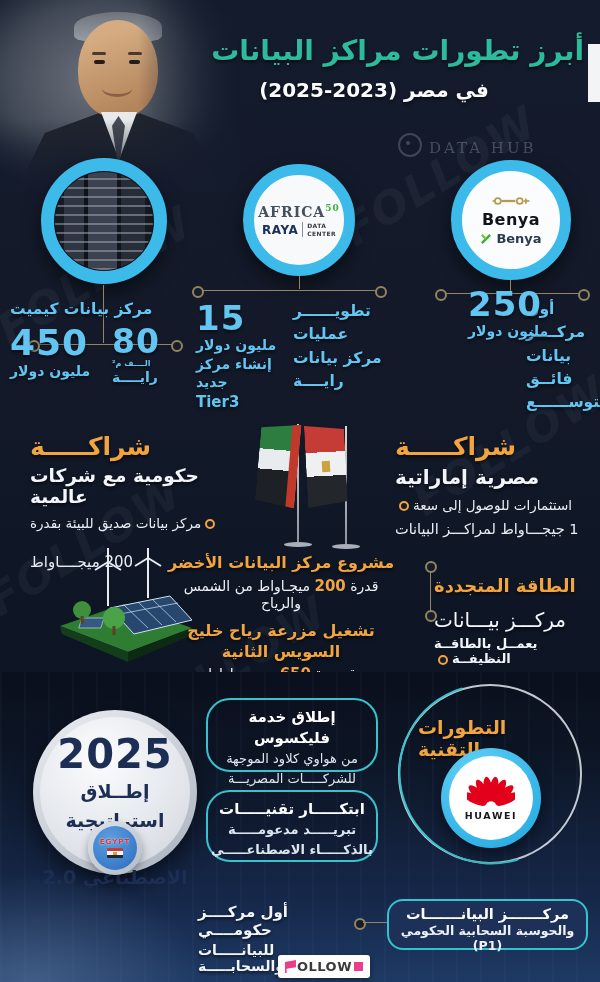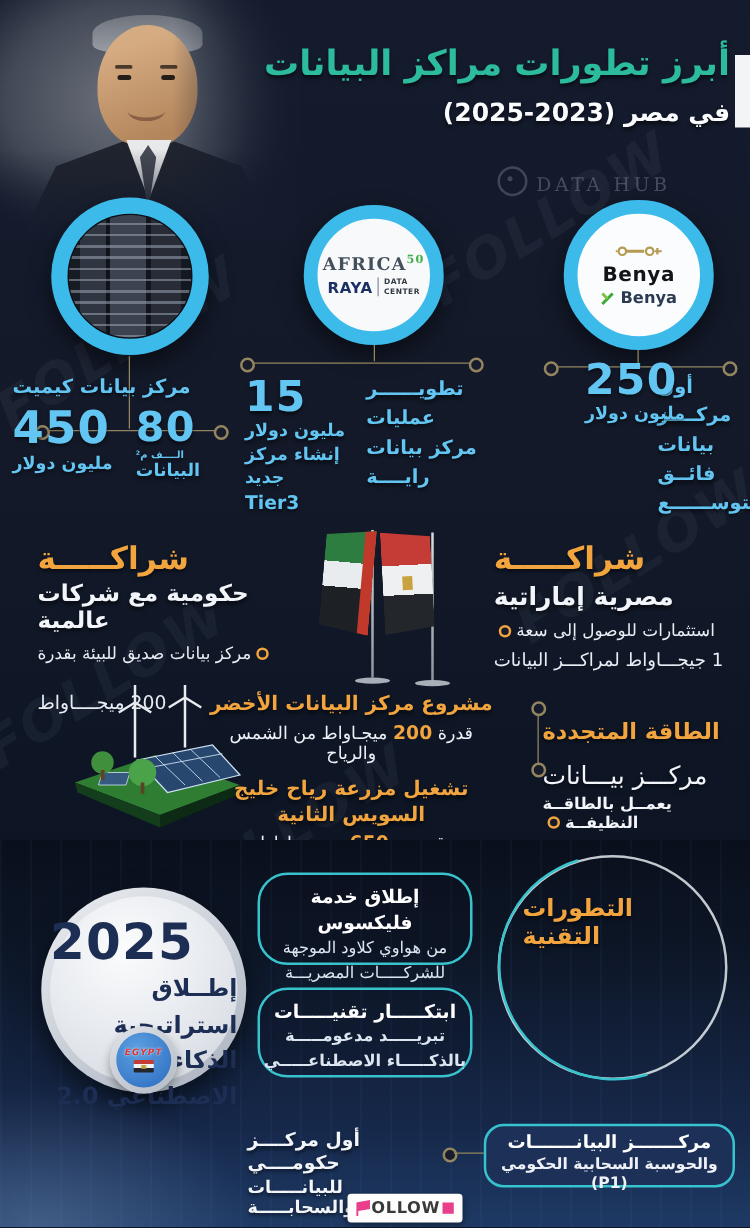--- a/index.html
+++ b/index.html
@@ -29,21 +29,21 @@
     clip-path:polygon(0 100%,14% 28%,40% 4%,50% 14%,60% 4%,86% 28%,100% 100%);}
   .shirt{left:101px;top:112px;width:36px;height:48px;background:#e8e9ea;
     clip-path:polygon(0 0,100% 0,50% 100%);}
   .tie{left:112px;top:116px;width:13px;height:54px;background:#474b55;
     clip-path:polygon(50% 0,100% 18%,50% 100%,0 18%);}
   .pfade{left:0;top:0;width:238px;height:192px;
     background:linear-gradient(90deg,rgba(20,27,45,0) 58%,rgba(20,27,45,.65) 82%,#141b2d 100%),
                linear-gradient(180deg,rgba(20,27,45,0) 62%,#141b2d 100%);}
   .white-bar{left:588px;top:44px;width:12px;height:58px;background:#f3f4f5;}
   .title1{right:16px;top:34px;width:420px;color:#2dbb9e;font-size:28px;font-weight:bold;text-align:right;}
-  .title2{right:16px;top:78px;width:420px;color:#fbfcfe;font-size:20px;font-weight:bold;text-align:right;}
+  .title2{right:16px;top:78px;width:420px;color:#fbfcfe;font-size:20px;font-weight:bold;text-align:center;}
   .ltr-num{direction:ltr;unicode-bidi:isolate;}
   .datahub{left:398px;top:133px;display:flex;align-items:flex-end;gap:7px;opacity:.28;}
   .dh-ring{width:20px;height:20px;border:2px solid #aeb8c8;border-radius:50%;position:relative;}
   .dh-ring:before{content:"";position:absolute;left:6px;top:6px;width:4px;height:4px;background:#aeb8c8;border-radius:50%;}
   .dh-txt{font-family:"DejaVu Serif",serif;color:#c4cddb;font-size:15px;letter-spacing:3px;}
   
   .circ{border-radius:50%;box-shadow:0 8px 18px rgba(0,0,0,.5);}
   .circ-rack{left:41px;top:158px;width:100px;height:100px;border:13px solid #3cbbea;background:#0e1118;}
   .rack-in{position:absolute;inset:1px;border-radius:50%;overflow:hidden;
     background:repeating-linear-gradient(0deg,rgba(165,175,190,.5) 0 2px,rgba(10,12,18,0) 2px 9px),
@@ -85,29 +85,29 @@
   .g-l2{font-size:14px;margin-top:3px;color:#eef2f8;}
   .g-num{font-weight:bold;font-size:15px;}
   
   .bubble{border:2.5px solid #38c2cc;border-radius:24px;direction:rtl;text-align:center;
           padding-top:7px;box-sizing:border-box;background:rgba(10,16,30,.25);}
   .bub-l1{font-size:15px;font-weight:bold;color:#fff;line-height:1.4;}
   .bub-l{font-size:13px;color:#dde6f0;line-height:1.55;font-weight:bold;}
   
   .y-outer{left:33px;top:710px;width:164px;height:164px;border-radius:50%;
     background:linear-gradient(145deg,#ecEFf3,#a9b1bd);box-shadow:0 10px 22px rgba(0,0,0,.55);}
-  .y-inner{position:absolute;inset:7px;border-radius:50%;
+  .y-inner{position:absolute;inset:7px;border-radius:50%;text-align:center;
     background:radial-gradient(circle at 40% 28%,#fbfcfd,#dfe3e9 68%,#c7cdd6);}
   .y-num{color:#1d2e55;font-size:40px;font-weight:bold;letter-spacing:1px;margin-top:14px;}
   .y-txt{color:#1d2e55;font-size:19px;font-weight:bold;line-height:1.5;direction:rtl;}
   .y-badge{position:absolute;left:48px;top:104px;width:54px;height:54px;border-radius:50%;
     background:linear-gradient(145deg,#dfe3e8,#b3bac4);box-shadow:0 4px 8px rgba(0,0,0,.35);}
   .y-badge-in{position:absolute;inset:5px;border-radius:50%;
     background:radial-gradient(circle at 38% 30%,#5d9fe0,#2a6cc0);display:flex;flex-direction:column;
-    align-items:center;justify-content:center;gap:2px;font-style:italic;}
+    align-items:center;justify-content:center;gap:2px;}
   .eg-txt{color:#d33;font-size:7px;font-weight:bold;letter-spacing:1px;text-shadow:0 0 2px #fff;}
   .eg-flag{width:16px;height:10px;background:linear-gradient(180deg,#c43c35 0 33%,#f2f3f5 33% 66%,#23262b 66%);
     border-radius:1px;position:relative;}
   .eg-flag:before{content:"";position:absolute;left:6px;top:3.5px;width:4px;height:3px;background:#c9a33d;}
   
   .tech-ring{left:398px;top:684px;width:180px;height:176px;border-radius:50%;
     border:2px solid rgba(240,248,250,.8);}
   .tech-ring:before{content:"";position:absolute;inset:-2px;border-radius:50%;
     border:2.5px solid transparent;border-left-color:#36c3cd;border-bottom-color:#36c3cd;
     transform:rotate(28deg);}
@@ -216,21 +216,21 @@
   <div class="abs cl hline" style="left:440px;top:293px;width:143px;"></div>
   <div class="cdot" style="left:435px;top:289px;"></div>
   <div class="cdot" style="left:578px;top:289px;"></div>
 
   <div class="abs ar ctr cyan shadow" style="left:10px;top:298px;width:152px;">
     <div class="card-h">مركز بيانات كيميت</div>
     <div style="display:flex;justify-content:space-between;padding:4px 2px 0 0;">
       <div>
         <div class="big-num" style="font-size:33px;">80</div>
         <div style="font-size:8px;font-weight:bold;">الــــف م²</div>
-        <div class="num-lbl">البيانات</div>
+        <div class="num-lbl">رايــــة</div>
       </div>
       <div>
         <div class="big-num">450</div>
         <div class="num-lbl">مليون دولار</div>
       </div>
     </div>
   </div>
 
   <div class="abs ar ctr cyan shadow card-h" style="left:293px;top:300px;width:96px;">تطويــــــر عمليات مركز بيانات رايــــة</div>
   <div class="abs ar ctr cyan shadow" style="left:196px;top:301px;width:96px;">
@@ -362,20 +362,37 @@
   </div>
 
   <div class="abs bubble" style="left:206px;top:790px;width:172px;height:72px;">
     <div class="bub-l1">ابتكـــــار تقنيـــــات</div>
     <div class="bub-l">تبريـــــد مدعومـــــة</div>
     <div class="bub-l">بالذكـــــاء الاصطناعـــــي</div>
   </div>
 
   <div class="abs tech-ring"></div>
   <div class="abs ar ctr orange shadow" style="left:418px;top:716px;width:150px;font-size:19px;font-weight:bold;">التطورات التقنية</div>
+  <div class="abs hw-badge">
+    <div class="hw-in">
+      <svg width="48" height="34" viewBox="-24 -32 48 34">
+        <g fill="#e2001a">
+          <ellipse cx="0" cy="-18" rx="4.4" ry="12.5" transform="rotate(-64)"></ellipse>
+          <ellipse cx="0" cy="-18" rx="4.4" ry="12.5" transform="rotate(-46)"></ellipse>
+          <ellipse cx="0" cy="-18" rx="4.4" ry="12.5" transform="rotate(-27)"></ellipse>
+          <ellipse cx="0" cy="-18" rx="4.4" ry="12.5" transform="rotate(-9)"></ellipse>
+          <ellipse cx="0" cy="-18" rx="4.4" ry="12.5" transform="rotate(9)"></ellipse>
+          <ellipse cx="0" cy="-18" rx="4.4" ry="12.5" transform="rotate(27)"></ellipse>
+          <ellipse cx="0" cy="-18" rx="4.4" ry="12.5" transform="rotate(46)"></ellipse>
+          <ellipse cx="0" cy="-18" rx="4.4" ry="12.5" transform="rotate(64)"></ellipse>
+        </g>
+      </svg>
+      <div class="hw-txt">HUAWEI</div>
+    </div>
+  </div>
 
   <div class="abs ar ctr white shadow" style="left:198px;top:903px;width:150px;">
     <div style="font-size:15px;font-weight:bold;">أول مركــــز حكومــــي</div>
     <div style="font-size:14px;font-weight:bold;margin-top:3px;">للبيانـــــات والسحابـــــة</div>
   </div>
   <div class="cdot" style="left:354px;top:918px;"></div>
   <div class="abs cl hline" style="left:363px;top:922px;width:24px;"></div>
   <div class="abs gov-box">
     <div class="gov-l1">مركـــــــز البيانـــــــات</div>
     <div class="gov-l2">والحوسبة السحابية الحكومي (P1)</div>

